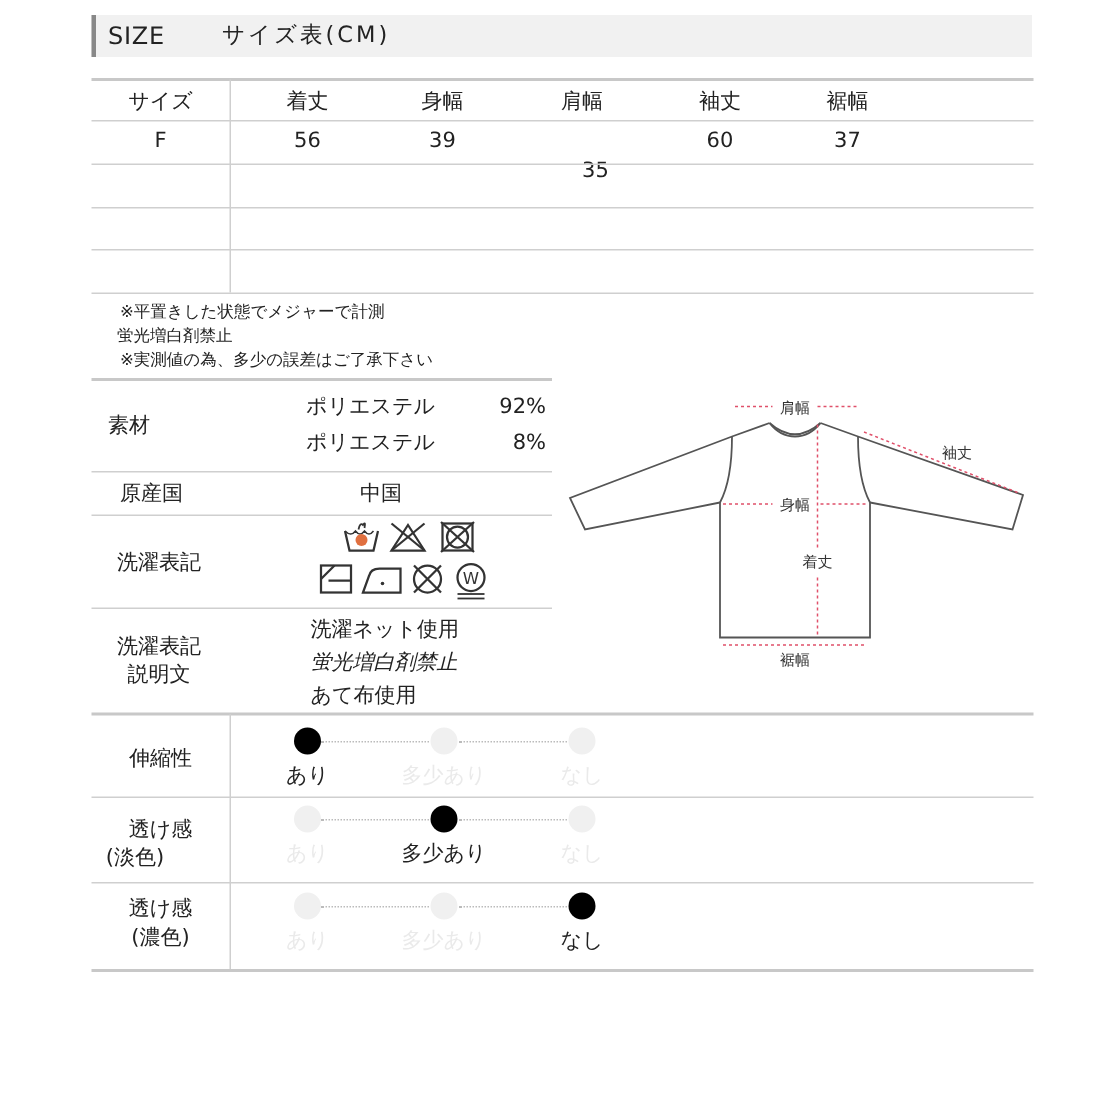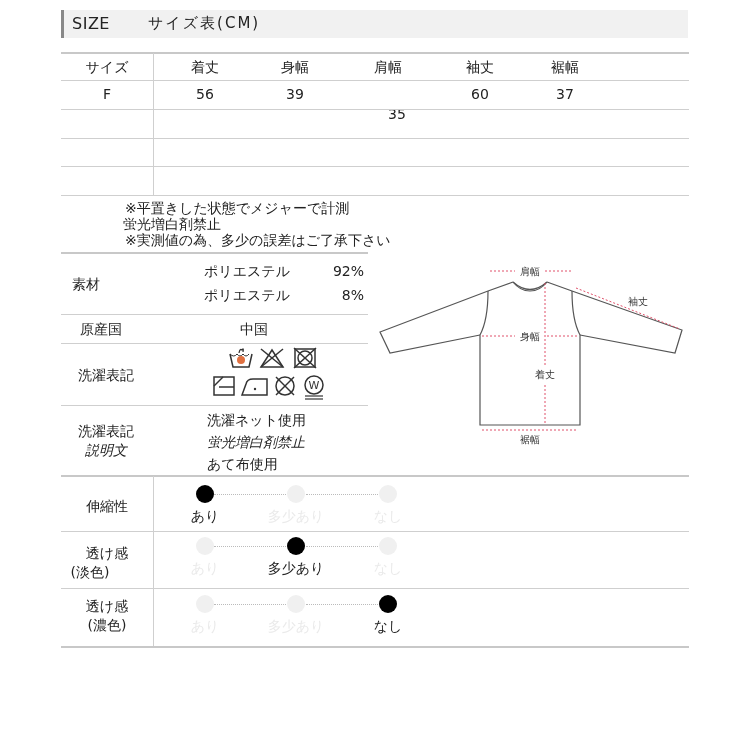--- a/index.html
+++ b/index.html
@@ -7,21 +7,21 @@
          font-family:"DejaVu Sans","Liberation Sans",sans-serif; color:#222; }
   .abs { position:absolute; }
   .hdr { left:61px; top:10px; width:627px; height:28px; background:#f1f1f1;
          border-left:3px solid #888; box-sizing:border-box; }
   .hdr .en { position:absolute; left:8px; top:4px; font-size:16px; letter-spacing:0.5px; color:#222; }
   .hdr .jp { position:absolute; left:84px; top:4px; font-size:15px; letter-spacing:2px; color:#222; }
   .hline { position:absolute; height:0; border-top:1px solid #cfcfcf; }
   .hline.thick { border-top:2px solid #c8c8c8; }
   .vline { position:absolute; width:0; border-left:1px solid #cfcfcf; }
   .cell { position:absolute; font-size:14px; text-align:center; color:#222; }
-  .note { position:absolute; left:80px; font-size:14px; line-height:16px; color:#222;margin-left:45px; }
+  .note { position:absolute; left:80px; font-size:11px; line-height:16px; color:#222; }
   .lbl { position:absolute; font-size:14px; text-align:center; color:#222; line-height:19px; }
   .val { position:absolute; font-size:14px; color:#222; line-height:22px; }
   .dot { position:absolute; width:18px; height:18px; border-radius:50%; background:#f0f0f0; }
   .dot.on { background:#000; }
   .dotline { position:absolute; height:0; border-top:1px dotted #bbb; }
   .opt { position:absolute; font-size:14px; color:#eaeaea; text-align:center; width:80px; }
   .opt.on { color:#222; }
   .footer { position:absolute; left:62px; top:660px; font-size:12.5px; line-height:17px; color:#222; }
   .ico { position:absolute; }
 </style>
@@ -122,21 +122,21 @@
     <circle cx="12" cy="11" r="9" fill="none" stroke="#333" stroke-width="1.5"></circle>
     <text x="12" y="15" font-size="11" text-anchor="middle" fill="#333" font-family="DejaVu Sans, sans-serif">W</text>
     <line x1="3" y1="22" x2="21" y2="22" stroke="#333" stroke-width="1.2"></line>
     <line x1="3" y1="25" x2="21" y2="25" stroke="#333" stroke-width="1.2"></line>
   </svg>
 </div>
 <div class="hline" style="left:61px;top:405px;width:307px;"></div>
 
 <div>
   <div class="lbl" style="left:61px;top:422px;width:90px;">洗濯表記</div>
-  <div class="lbl" style="left:61px;top:441px;width:90px;font-style:italic;">説明文</div>
+  <div class="lbl" style="left:61px;top:441px;width:90px;">説明文</div>
   <div class="val" style="left:207px;top:409px;">洗濯ネット使用</div>
   <div class="val" style="left:207px;top:431px;font-style:italic;">蛍光増白剤禁止</div>
   <div class="val" style="left:207px;top:453px;">あて布使用</div>
 </div>
 
 <svg class="ico" style="left:370px;top:255px;" width="320" height="190" viewBox="0 0 320 190">
   <g fill="none" stroke="#555" stroke-width="1.2">
     <path d="M143 27 Q160 42 177 27"></path>
     <path d="M143 27 Q150 36 160 36 Q170 36 177 27"></path>
     <path d="M143 27 L118 36 L10 77 L20 98 L110 80"></path>

